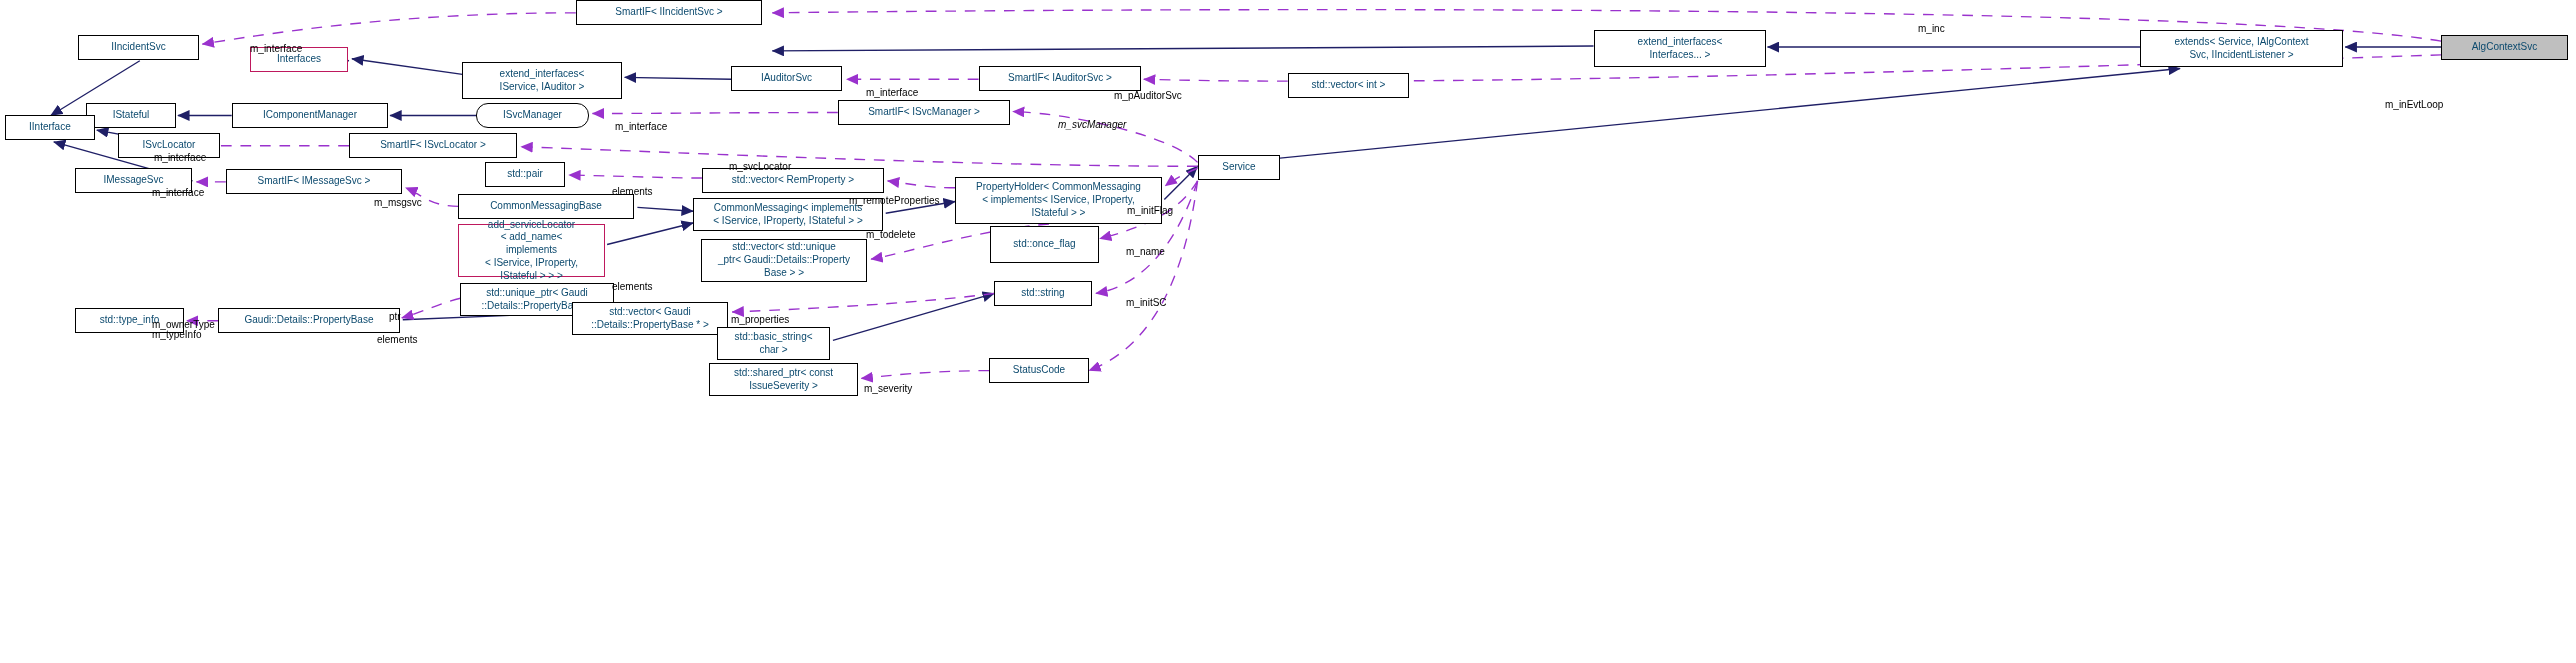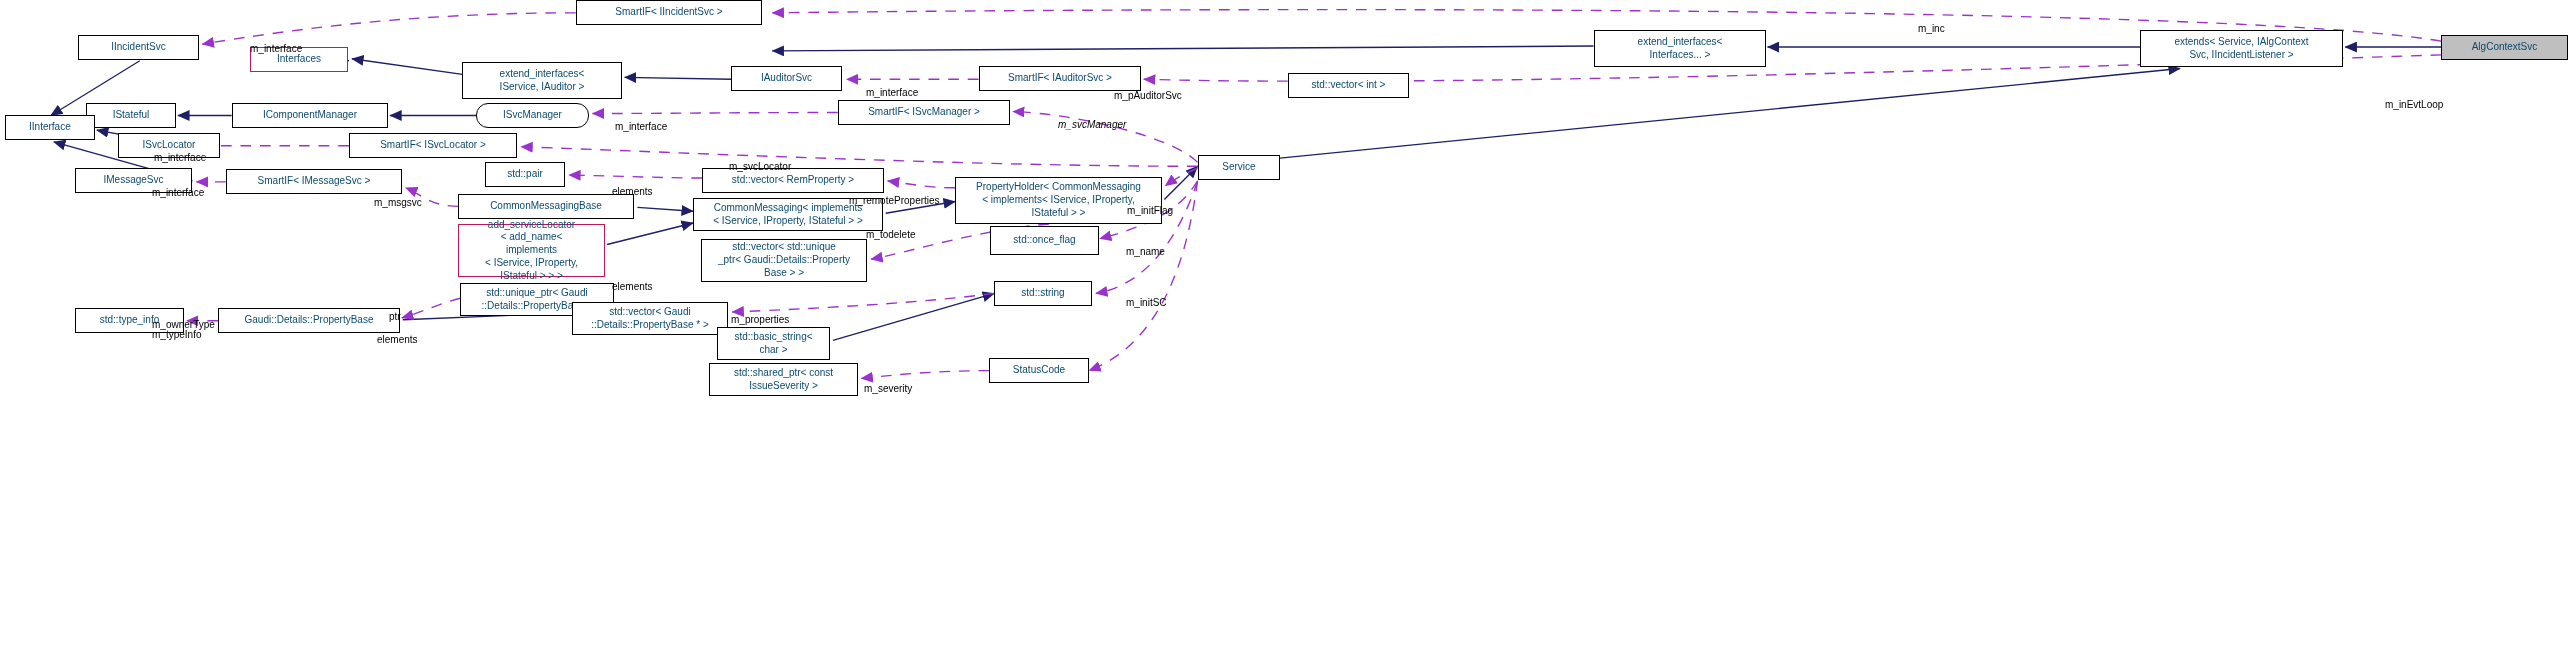--- a/index.html
+++ b/index.html
@@ -99,21 +99,21 @@
       <div class="node" style="left: 75px; top: 168px; width: 117px; height: 25.4px;">IMessageSvc</div>
       <div class="node" style="left: 226px; top: 169px; width: 176px; height: 25.4px;">SmartIF&lt; IMessageSvc &gt;</div>
       <div class="node" style="left: 485px; top: 162px; width: 80px; height: 25.4px; text-align: right;">std::pair</div>
       <div class="node" style="left: 702px; top: 168px; width: 182px; height: 25.4px;">std::vector&lt; RemProperty &gt;</div>
       <div class="node" style="left: 955px; top: 177px; width: 207px; height: 47px;">PropertyHolder&lt; CommonMessaging
 &lt; implements&lt; IService, IProperty,
 IStateful &gt; &gt;</div>
       <div class="node" style="left: 458px; top: 194px; width: 176px; height: 25.4px;">CommonMessagingBase</div>
       <div class="node" style="left: 693px; top: 198px; width: 190px; height: 33px;">CommonMessaging&lt; implements
 &lt; IService, IProperty, IStateful &gt; &gt;</div>
-      <div class="node" style="left: 990px; top: 226px; width: 109px; height: 29px;">std::once_flag</div>
+      <div class="node" style="left: 990px; top: 226px; width: 109px; height: 37px;">std::once_flag</div>
       <div class="node grey-border" style="left: 458px; top: 224px; width: 147px; height: 53px;">add_serviceLocator
 &lt; add_name&lt; implements
 &lt; IService, IProperty,
 IStateful &gt; &gt; &gt;</div>
       <div class="node" style="left: 701px; top: 239px; width: 166px; height: 43px;">std::vector&lt; std::unique
 _ptr&lt; Gaudi::Details::Property
 Base &gt; &gt;</div>
       <div class="node" style="left: 994px; top: 281px; width: 98px; height: 25.4px;">std::string</div>
       <div class="node" style="left: 460px; top: 283px; width: 154px; height: 33px;">std::unique_ptr&lt; Gaudi
 ::Details::PropertyBase &gt;</div>

